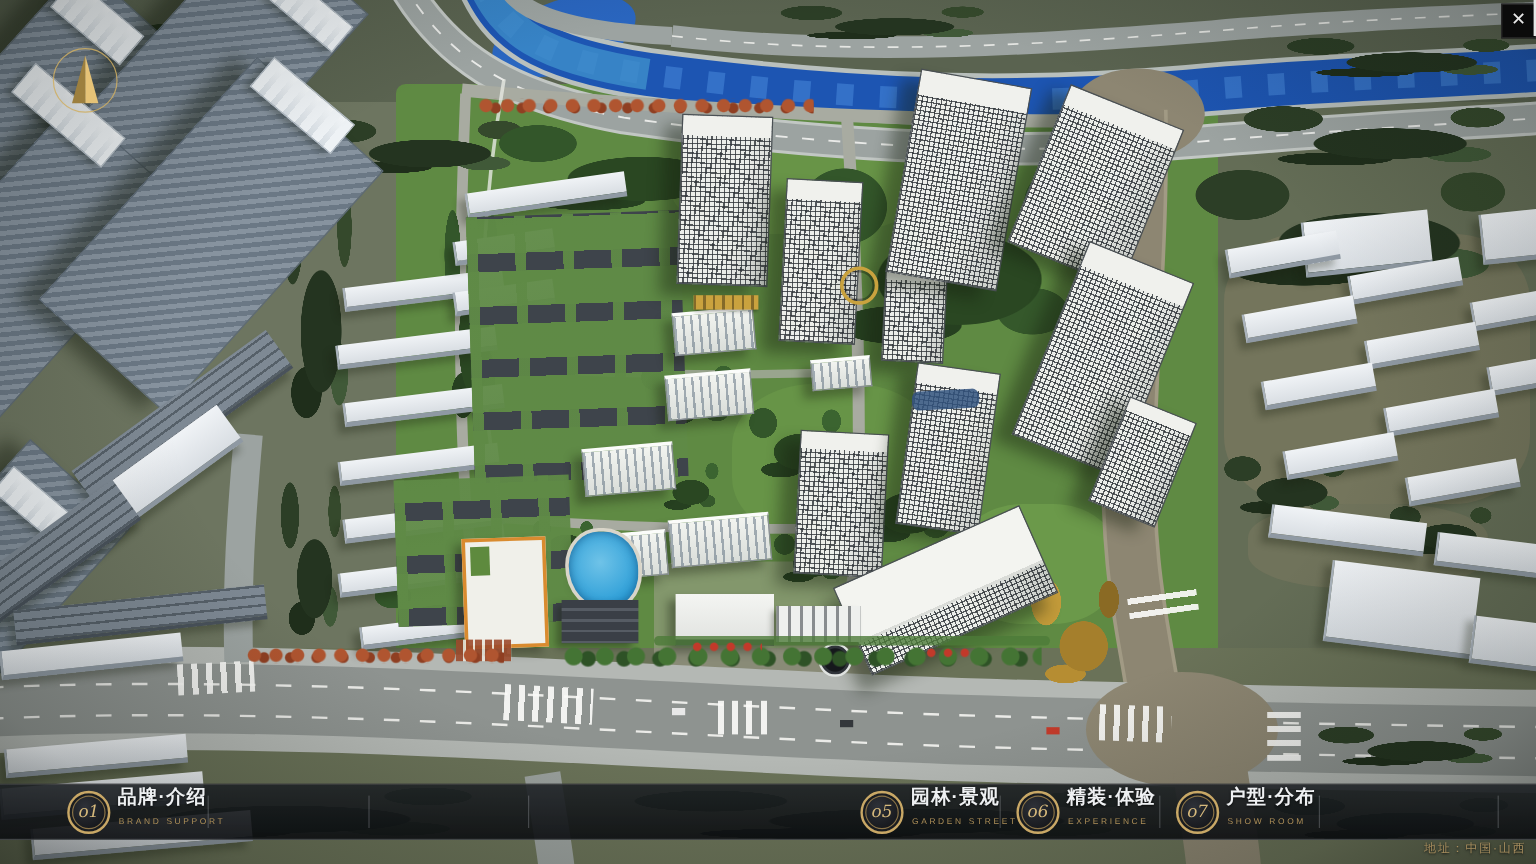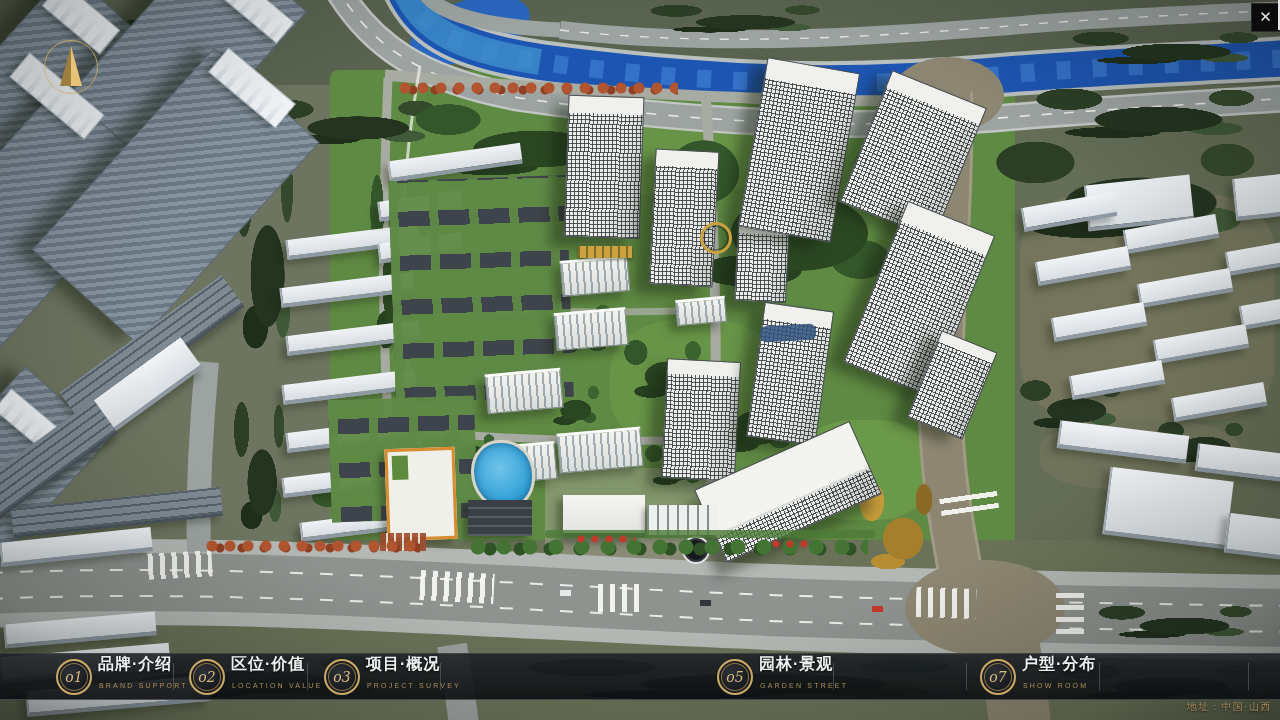--- a/index.html
+++ b/index.html
@@ -315,34 +315,29 @@
 
   <div id="close-btn">✕</div>
   <div id="edge-sliver"></div>
 
   <div id="navbar">
     <div class="nav-item" style="left:56px;width:130px;">
       <div class="nav-ico">o1</div>
       <div class="nav-cn">品牌·介绍</div>
       <div class="nav-en">BRAND SUPPORT</div>
     </div>
-    <div class="nav-item" style="left:189px;width:130px;">
-      <div class="nav-ico">o2</div>
-      <div class="nav-cn">区位·价值</div>
-      <div class="nav-en">LOCATION VALUE</div>
-    </div>
-    <div class="nav-item" style="left:324px;width:130px;">
-      <div class="nav-ico">o3</div>
-      <div class="nav-cn">项目·概况</div>
-      <div class="nav-en">PROJECT SURVEY</div>
-    </div>
     <div class="nav-item" style="left:717px;width:130px;">
       <div class="nav-ico">o5</div>
       <div class="nav-cn">园林·景观</div>
       <div class="nav-en">GARDEN STREET</div>
+    </div>
+    <div class="nav-item" style="left:847px;width:130px;">
+      <div class="nav-ico">o6</div>
+      <div class="nav-cn">精装·体验</div>
+      <div class="nav-en">EXPERIENCE</div>
     </div>
     <div class="nav-item" style="left:980px;width:130px;">
       <div class="nav-ico">o7</div>
       <div class="nav-cn">户型·分布</div>
       <div class="nav-en">SHOW ROOM</div>
     </div>
     <div class="nav-sep" style="left:173px;"></div>
     <div class="nav-sep" style="left:307px;"></div>
     <div class="nav-sep" style="left:440px;"></div>
     <div class="nav-sep" style="left:833px;"></div>

